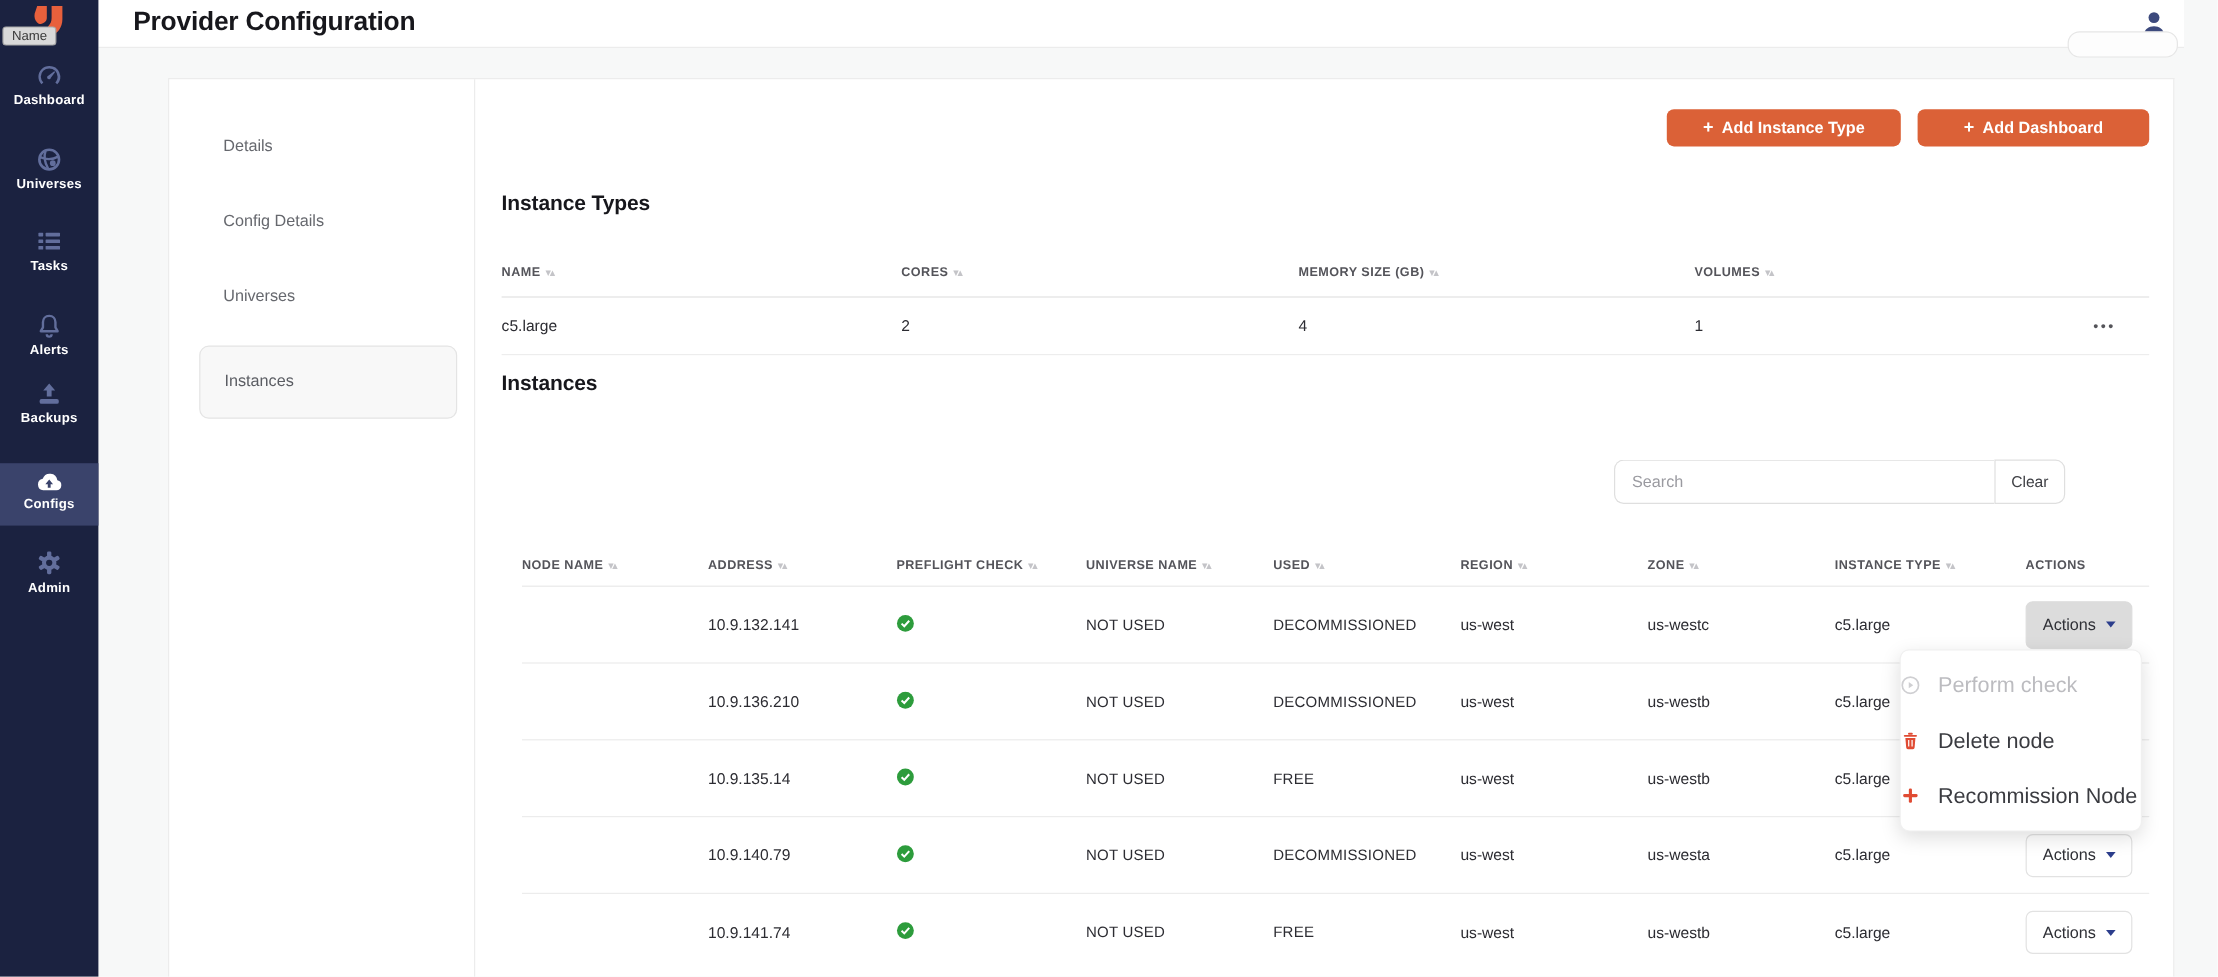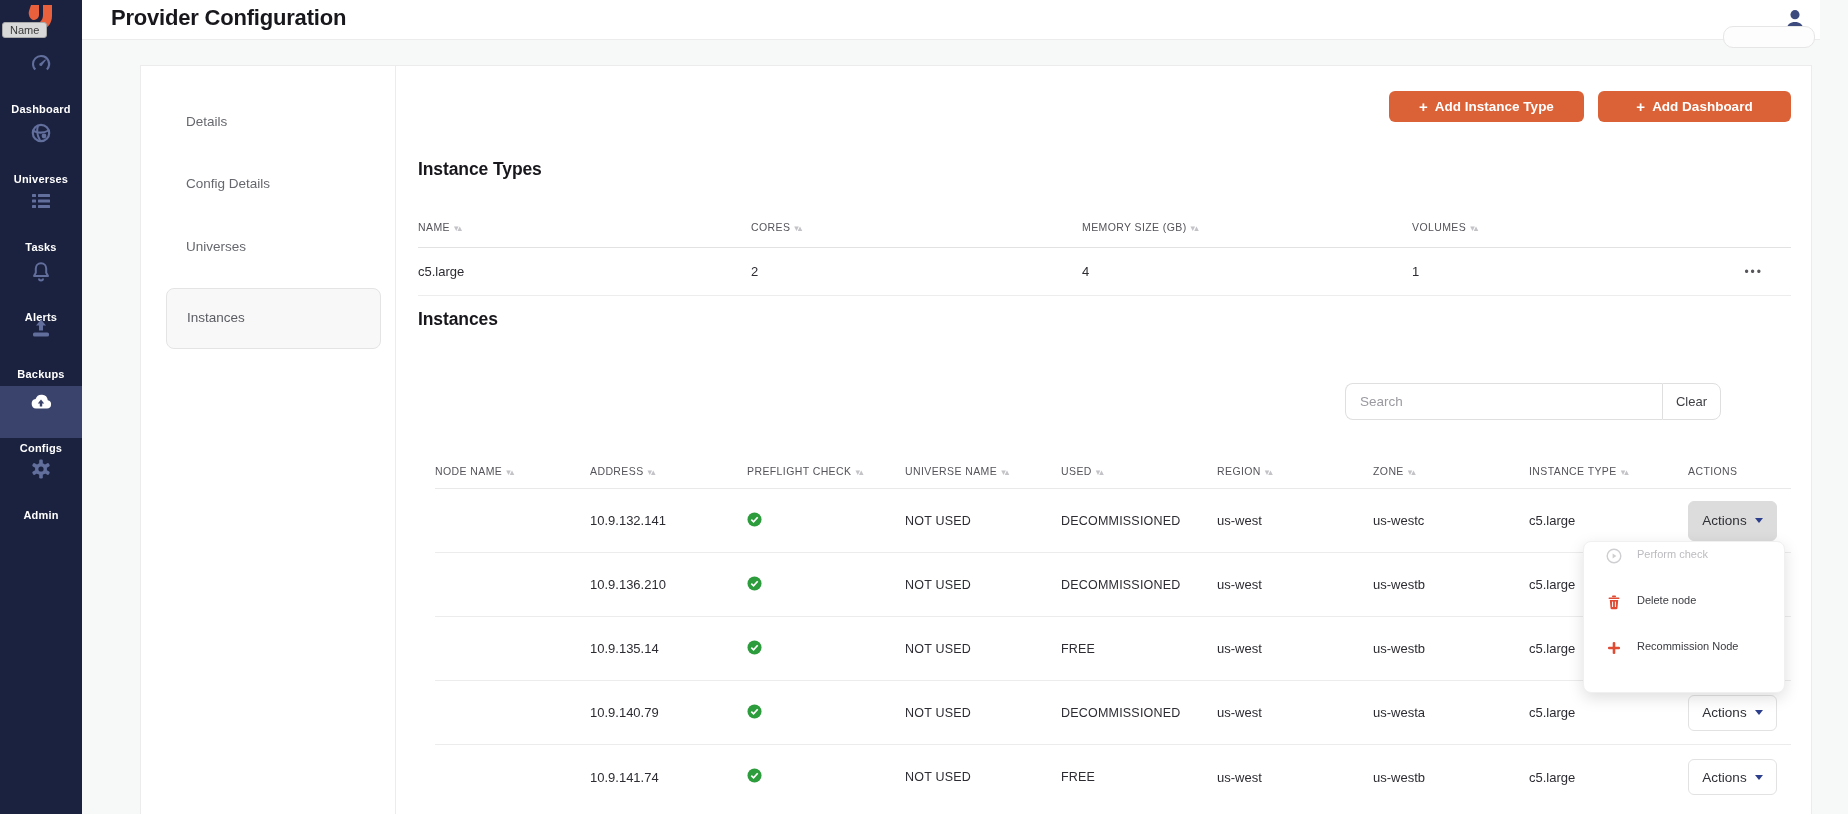--- a/index.html
+++ b/index.html
@@ -6,21 +6,21 @@
   html,body { width:1848px; height:814px; overflow:hidden; }
   body { font-family:"Liberation Sans","DejaVu Sans",sans-serif; background:#f7f8f8; color:#2c2c32; }
   .app { position:relative; width:1848px; height:814px; }
 
   
   .sidebar { position:absolute; left:0; top:0; width:82px; height:814px; background:#1B2240; z-index:20; }
   .logo-wrap { position:absolute; left:0; top:2px; width:82px; height:40px; text-align:center; }
   .name-badge { position:absolute; left:2px; top:22px; background:#d9d9d9; border:1px solid #a9a9a9; border-radius:3px; color:#3a3a3a; font-size:11px; padding:1px 7px; z-index:3; }
   .nav-item { position:absolute; left:0; width:82px; height:62px; text-align:center; cursor:pointer; }
   .nav-item .icn { display:block; margin:0 auto 3px auto; width:24px; height:24px; color:#626E9C; }
-  .nav-item .lbl { display:block; font-size:11px; font-weight:bold; color:#ffffff; letter-spacing:.2px;margin-top:28px; }
+  .nav-item .lbl { display:block; font-size:11px; font-weight:bold; color:#ffffff; letter-spacing:.2px; }
   .nav-item.active { background:#3A436B; }
   .nav-item.active .icn { color:#ffffff; }
 
   
   .topbar { position:absolute; left:82px; top:0; width:1738px; height:40px; background:#ffffff; border-bottom:1px solid #ececec; z-index:4; }
   .page-title { position:absolute; left:29px; top:5px; font-size:22px; font-weight:800; letter-spacing:-.2px; color:#17171c; }
   .user-btn { position:absolute; right:12px; top:6px; width:26px; height:26px; color:#3D4A7D; cursor:pointer; }
   .stub-btn { position:absolute; left:1723px; top:26px; width:92px; height:22px; background:#fdfdfd; border:1px solid #e6e6e6; border-radius:10px; z-index:6; cursor:pointer; }
 
   
@@ -41,42 +41,42 @@
 
   
   .t1-grid { display:grid; grid-template-columns:333px 331px 330px 330px 1fr; align-items:center; }
   .t1-head { position:absolute; left:277px; top:140px; width:1373px; height:42px; border-bottom:1px solid #e2e2e2; }
   .t1-row  { position:absolute; left:277px; top:182px; width:1373px; height:48px; border-bottom:1px solid #ededed; }
   .t2-grid { display:grid; grid-template-columns:155px 157px 158px 156px 156px 156px 156px 159px 1fr; align-items:center; }
   .t2-head { position:absolute; left:294px; top:387px; width:1356px; height:36px; border-bottom:1px solid #e9e9e9; }
   .t2-rows { position:absolute; left:294px; top:423px; width:1356px; }
   .t2-row  { height:64px; border-bottom:1px solid #ececec; }
   .t2-row:last-child { border-bottom:none; }
-  .th { font-size:10.5px; font-weight:400; color:#54545a; letter-spacing:.4px; white-space:nowrap; cursor:pointer; }
+  .th { font-size:10.5px; font-weight:700; color:#54545a; letter-spacing:.4px; white-space:nowrap; cursor:pointer; }
   .sort { font-size:9px; color:#c4c4c8; letter-spacing:-1px; margin-left:4px; }
   .td { font-size:13px; color:#2c2c32; white-space:nowrap; }
   .td.caps { font-size:12.5px; letter-spacing:.2px; }
   .cell-menu { text-align:right; padding-right:28px; font-size:12px; letter-spacing:2px; color:#55555a; cursor:pointer; }
 
   .check-circle { display:inline-block; width:15px; height:15px; }
 
   
   .search-group { position:absolute; left:1204px; top:317px; width:376px; height:37px; display:flex; z-index:3; }
   .search-input { flex:1; border:1px solid #dfdfdf; border-right:none; border-radius:8px 0 0 8px; padding:16px 14px; font-size:13.5px; font-family:inherit; color:#333; outline:none; background:#fff; }
   .search-input::placeholder { color:#9a9aa0; }
   .clear-btn { width:59px; border:1px solid #dfdfdf; border-radius:0 8px 8px 0; background:#fff; font-size:13px; color:#3e3f44; font-family:inherit; cursor:pointer; }
 
   
   .actions-btn { display:inline-flex; align-items:center; justify-content:center; gap:8px; width:89px; font-size:13.5px; color:#2f3036; background:#fff; border:1px solid #e2e2e2; border-radius:6px; height:36px; cursor:pointer; font-family:inherit; }
   .actions-btn.pressed { background:#dcdcdc; border-color:#dcdcdc; height:40px; }
   .caret { width:0; height:0; border-left:4.5px solid transparent; border-right:4.5px solid transparent; border-top:5px solid #2C3E8C; display:inline-block; }
 
   
   .dropdown { position:absolute; left:1442px; top:475px; width:202px; height:152px; background:#fff; border:1px solid #f0f0f0; border-radius:8px; box-shadow:0 5px 16px rgba(0,0,0,.13); z-index:10; padding:6px 0; }
-  .menu-item { height:46px; display:flex; align-items:flex-start; gap:15px; padding-left:22px; font-size:11px; color:#3a3b40; cursor:pointer; }
+  .menu-item { height:46px; display:flex; align-items:center; gap:15px; font-size:18px; color:#3a3b40; cursor:pointer; }
   .menu-item.disabled { color:#bcbcc0; cursor:default; }
   .menu-item .mi { width:16px; height:16px; flex:0 0 16px; }
 </style>
 </head>
 <body>
 
 <div class="app">
 
   <nav class="sidebar">
     <div class="logo-wrap">

